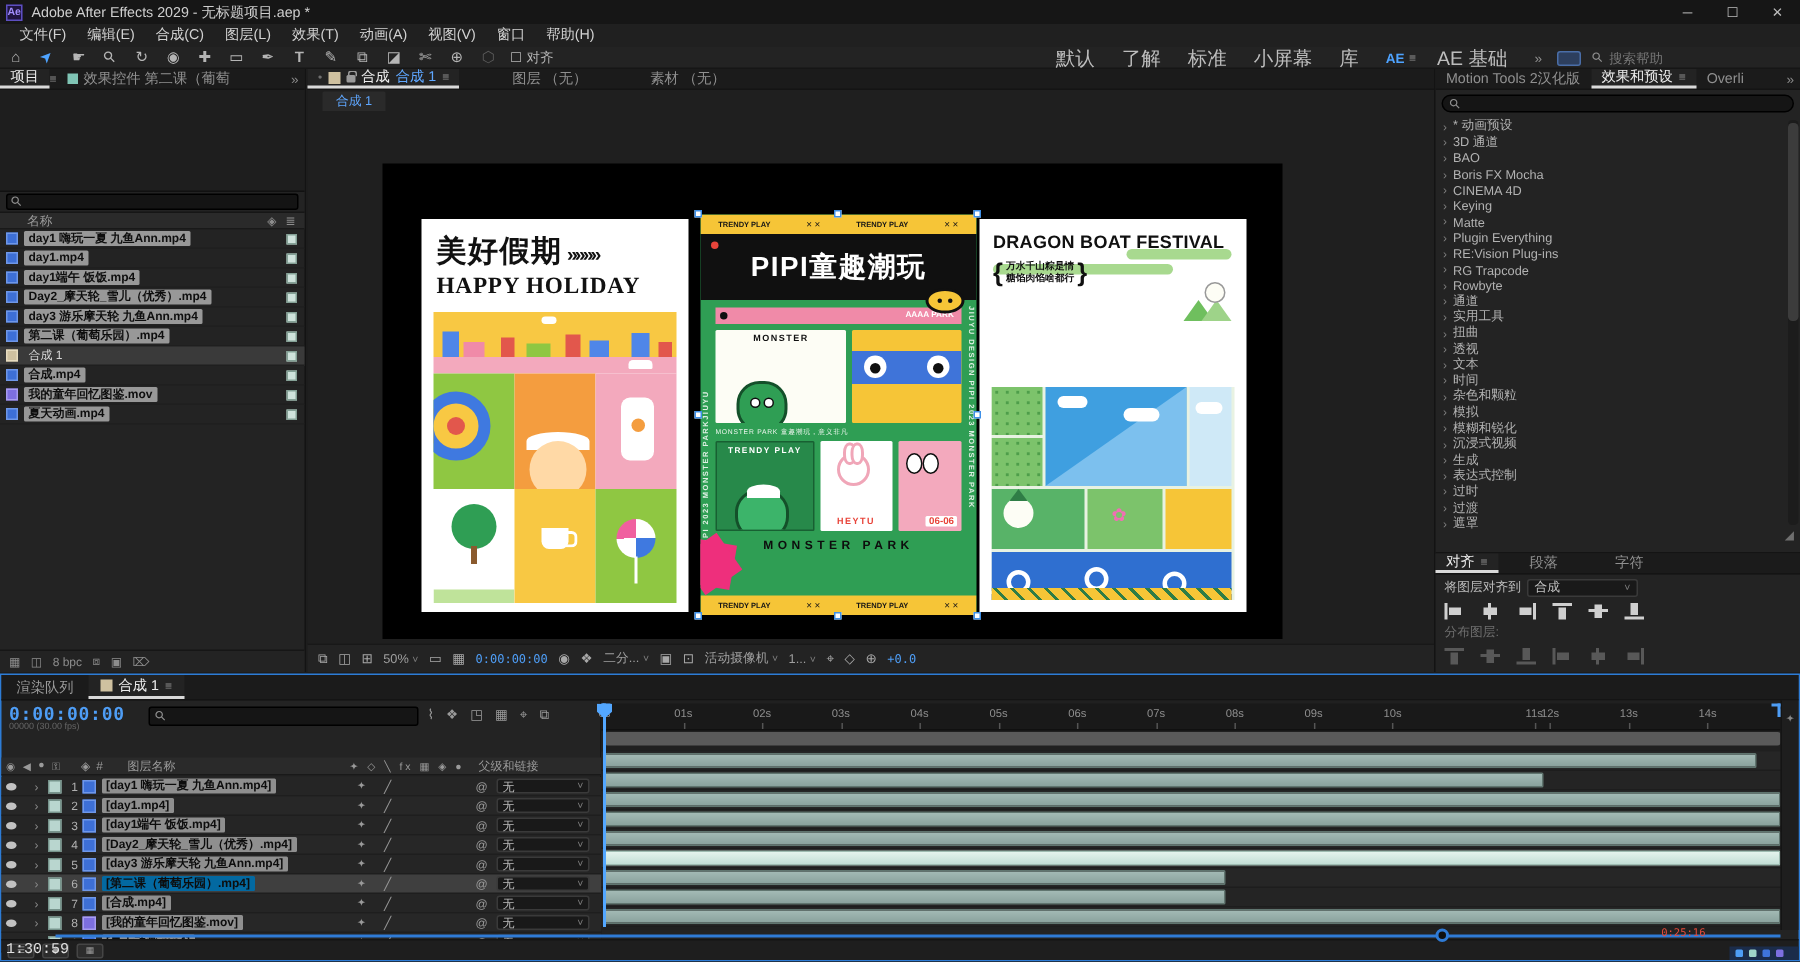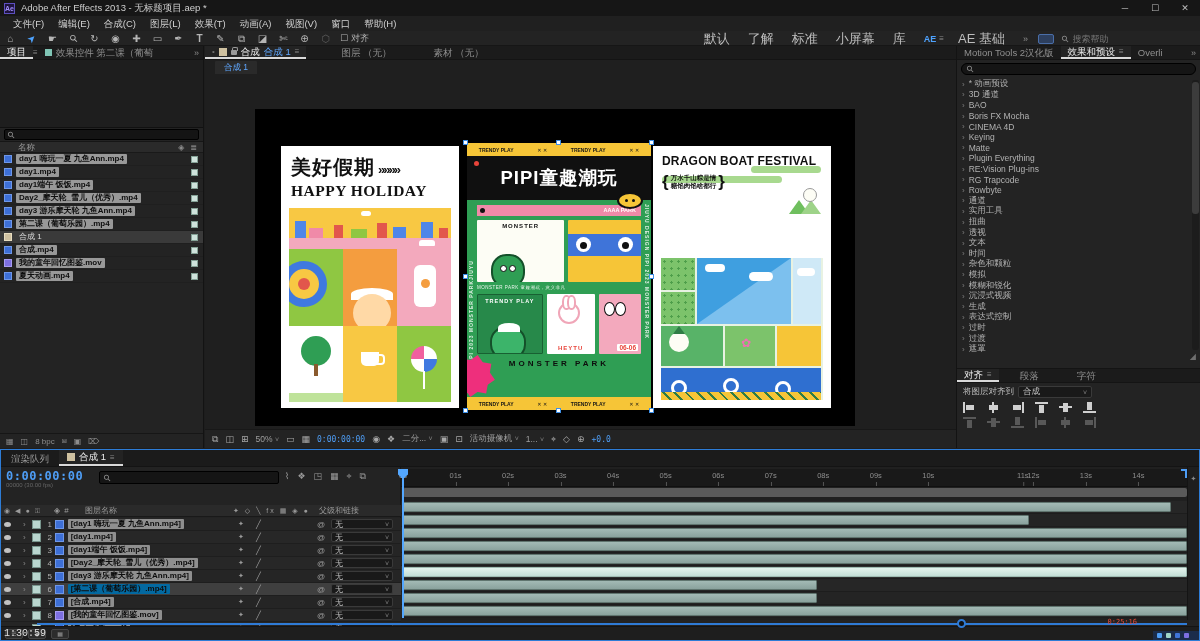--- a/index.html
+++ b/index.html
@@ -246,21 +246,21 @@
   .ovl-left{position:absolute;left:3px;bottom:1px;font-size:10px;color:#e0e0e0;font-family:Liberation Mono, monospace;z-index:6}
   .ovl-right{position:absolute;right:62px;top:168px;font-size:7px;color:#e84b3a;font-family:"DejaVu Sans Mono",monospace;z-index:6}
   .webcam{position:absolute;right:0;bottom:0;width:46px;height:9px;background:#1b2c4a;z-index:6;display:flex;align-items:center;gap:4px;padding-left:4px}
   .webcam i{width:5px;height:5px;border-radius:1px;display:inline-block}
 </style>
 </head>
 <body>
 
 <div class="abs titlebar">
   <span class="ae-badge">Ae</span>
-  <span class="win-title">Adobe After Effects 2013 - 无标题项目.aep *</span>
+  <span class="win-title">Adobe After Effects 2029 - 无标题项目.aep *</span>
   <span class="winbtns">
     <span>─</span>
     <span>☐</span>
     <span>✕</span>
   </span>
 </div>
 
 <div class="abs menubar">
 
 <span class="mitem">文件(F)</span>
@@ -737,20 +737,21 @@
         </span>
     </div>
     <div class="al-icons">
       <span class="ali al-l"></span>
       <span class="ali al-cx"></span>
       <span class="ali al-r"></span>
       <span class="ali al-t"></span>
       <span class="ali al-cy"></span>
       <span class="ali al-b"></span>
     </div>
+    <div class="al-row dimlabel">分布图层:</div>
     <div class="al-icons">
       <span class="ali al-t dim"></span>
       <span class="ali al-cy dim"></span>
       <span class="ali al-b dim"></span>
       <span class="ali al-l dim"></span>
       <span class="ali al-cx dim"></span>
       <span class="ali al-r dim"></span>
     </div>
   </div>
 </div>

